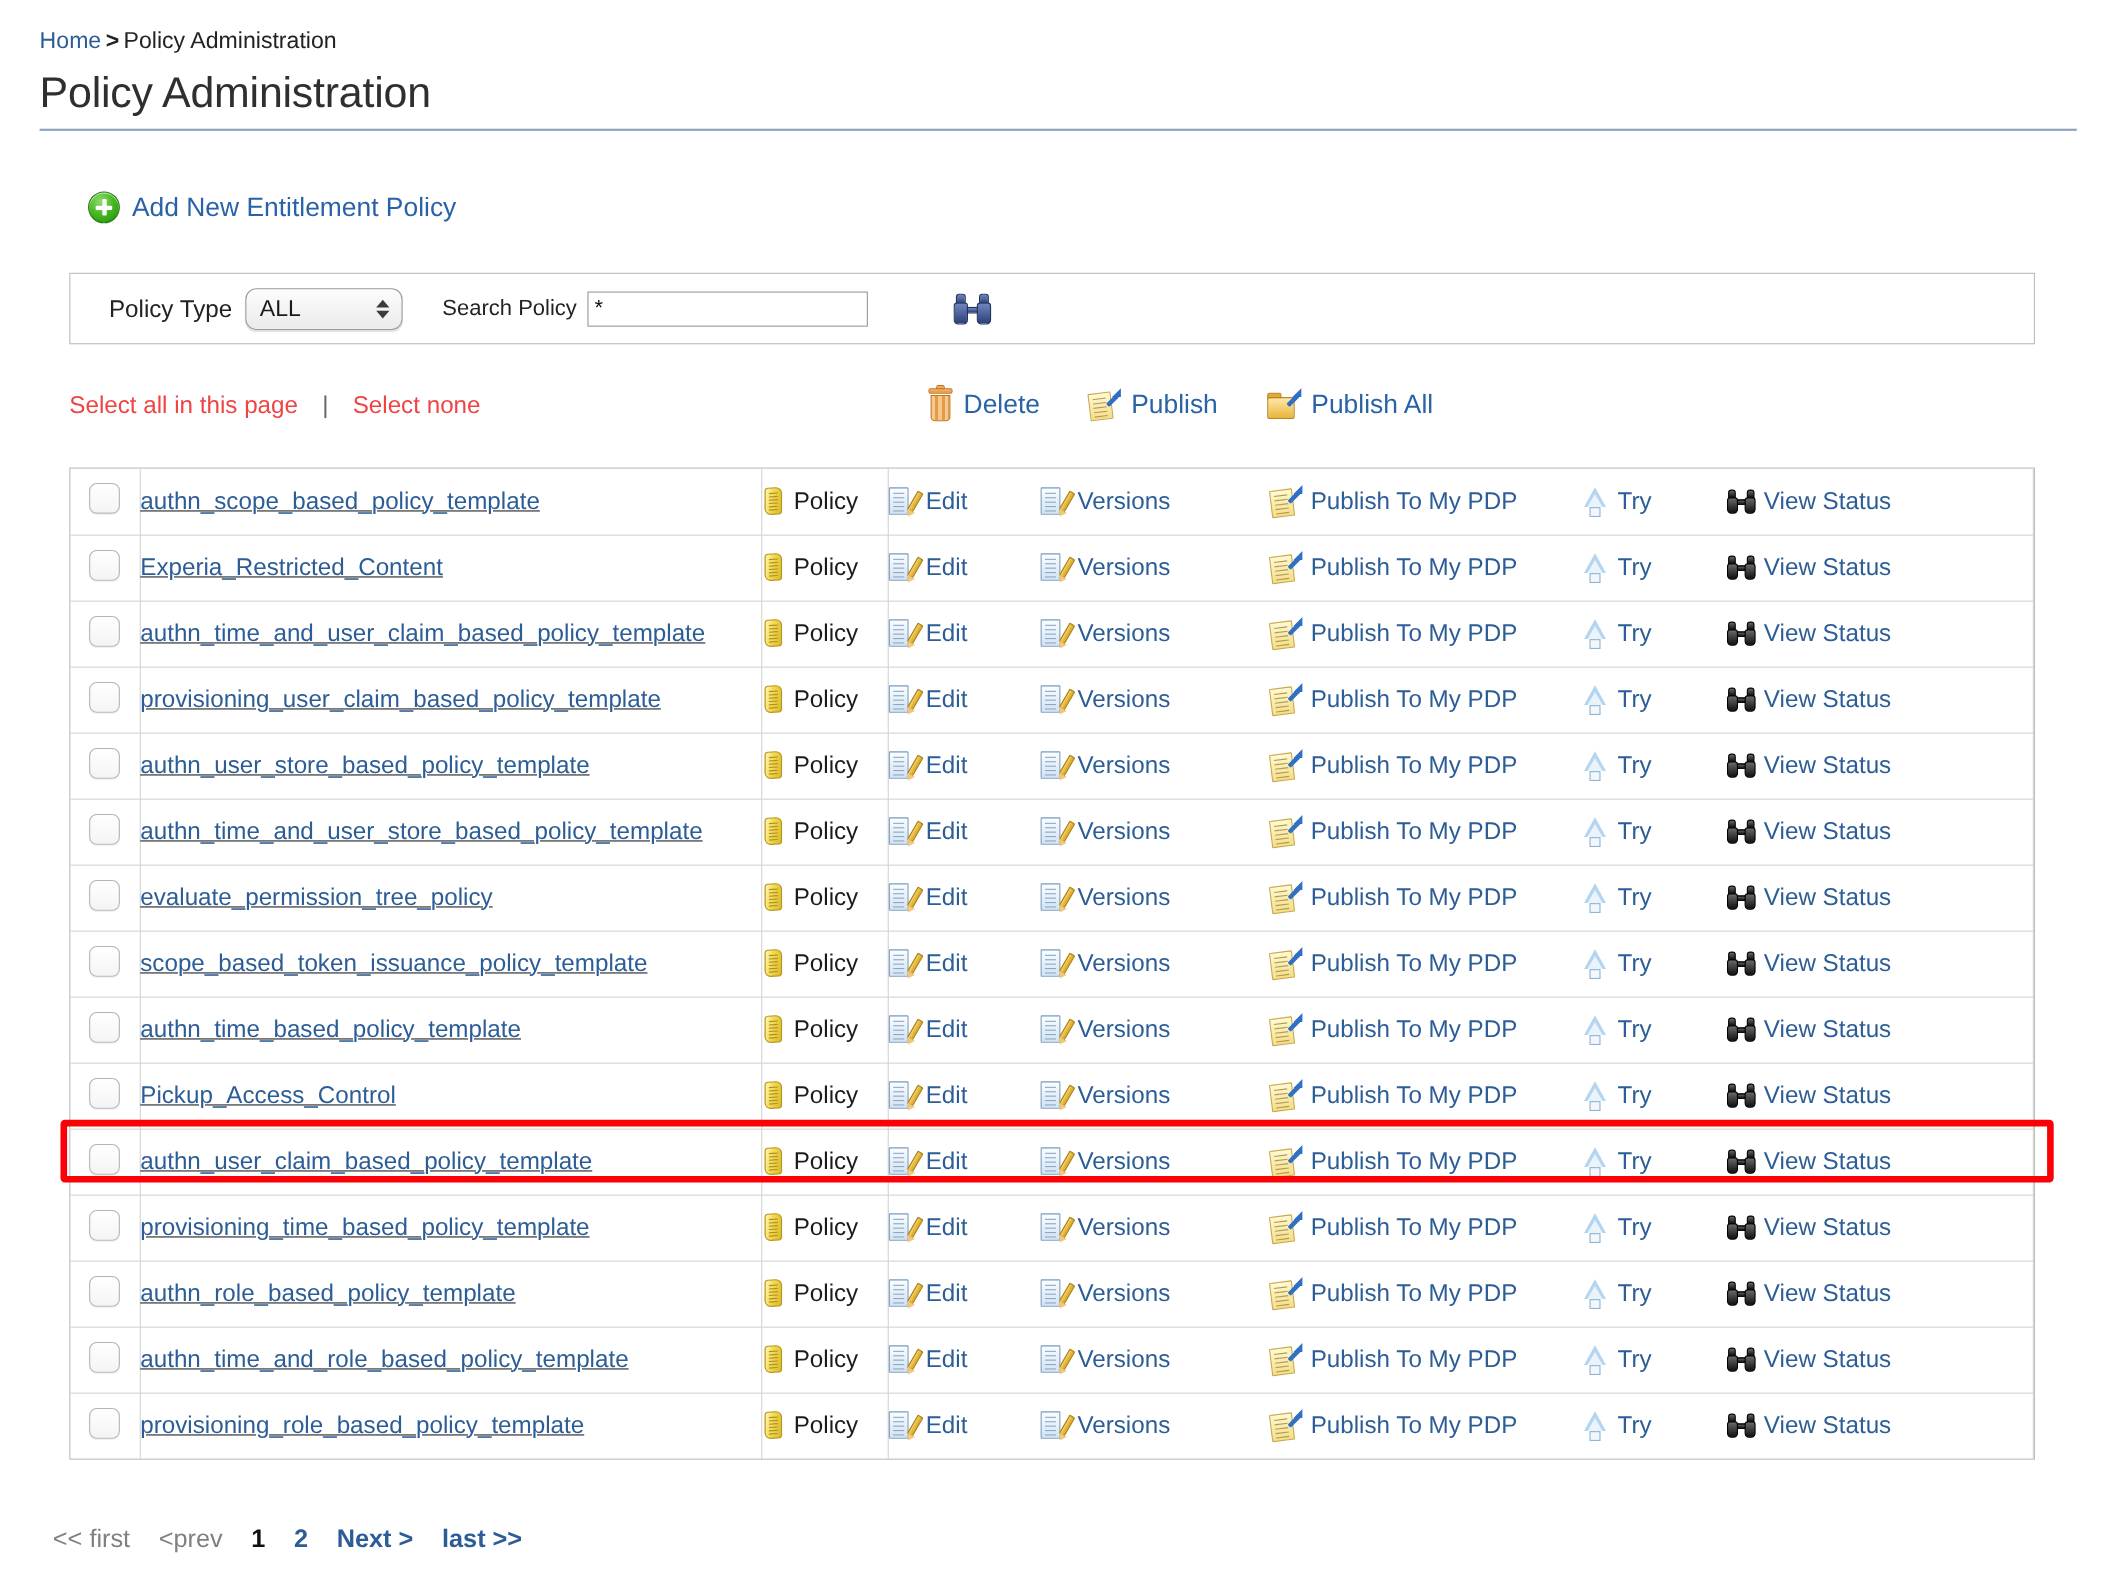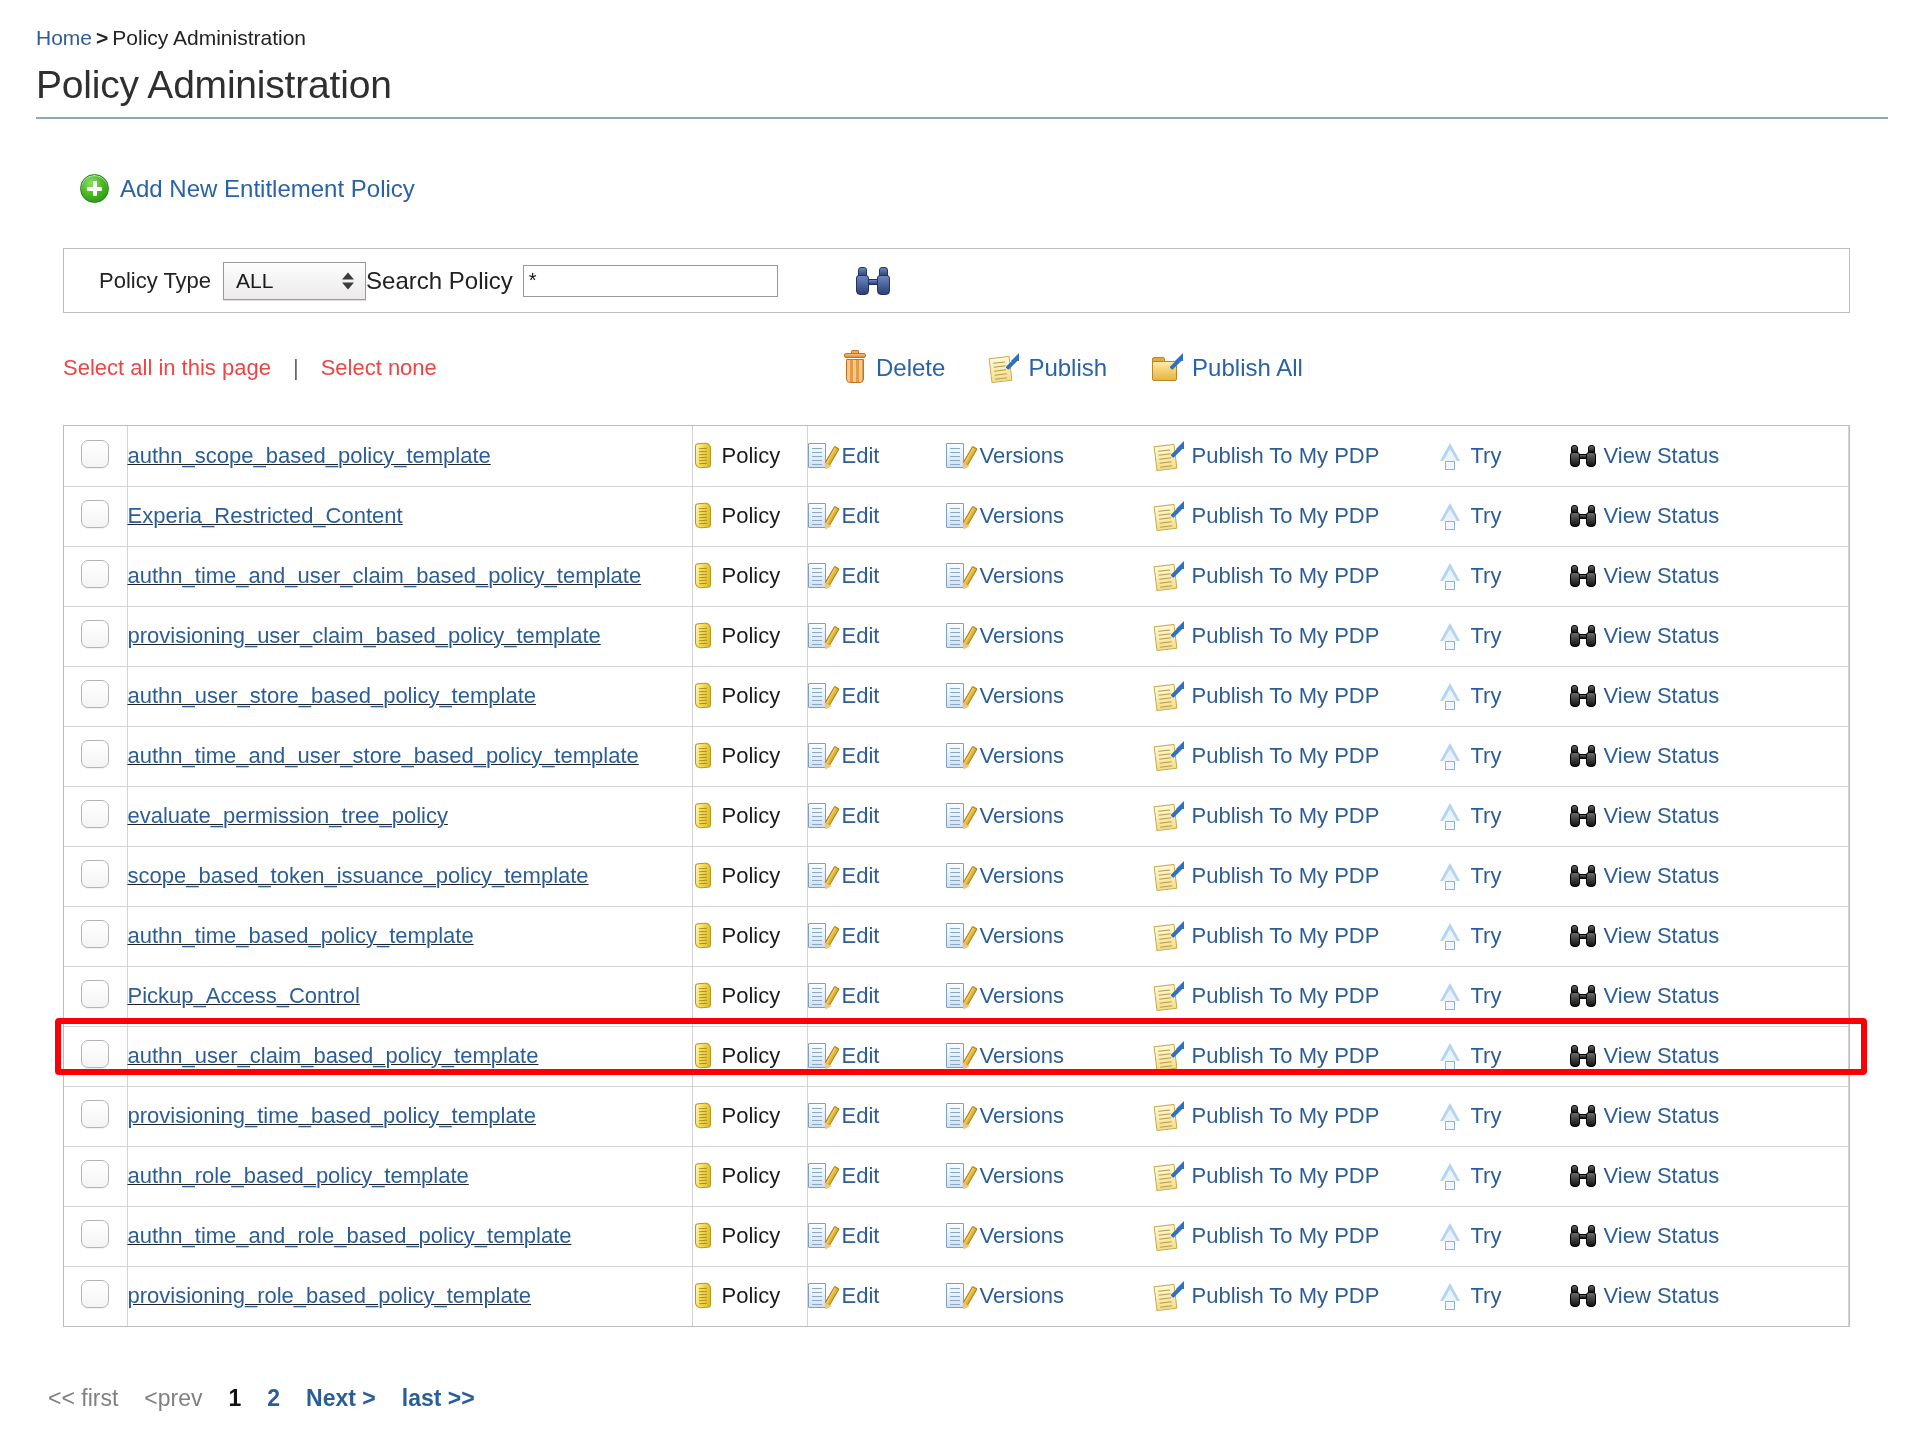--- a/index.html
+++ b/index.html
@@ -102,21 +102,21 @@
   .filter-label {
     font-size: 22px;
     color: #222;
     white-space: nowrap;
   }
   .policy-type-select {
     margin-left: 12px;
     width: 143px;
     height: 38px;
     border: 1px solid #9a9a9a;
-    border-radius: 0;
+    border-radius: 10px;
     background: linear-gradient(#fdfdfd, #eceaea);
     box-shadow: 0 1px 1px rgba(0,0,0,.12);
     position: relative;
     display: flex;
     align-items: center;
     box-sizing: border-box;
     cursor: pointer;
   }
   .policy-type-select .sel-value {
     font-size: 21px;
@@ -135,22 +135,23 @@
   .stepper i {
     display:block;
     width: 0; height: 0;
     border-left: 6px solid transparent;
     border-right: 6px solid transparent;
   }
   .stepper i.up   { border-bottom: 7px solid #3b3b3b; }
   .stepper i.down { border-top: 7px solid #3b3b3b; }
 
   .search-label {
-    font-size: 24px;
+    font-size: 20px;
     color: #222;
+    margin-left: 36px;
     white-space: nowrap;
   }
   .search-input {
     margin-left: 10px;
     width: 255px;
     height: 32px;
     border: 1px solid #999999;
     background: #ffffff;
     font-family: "Liberation Sans", sans-serif;
     font-size: 20px;

